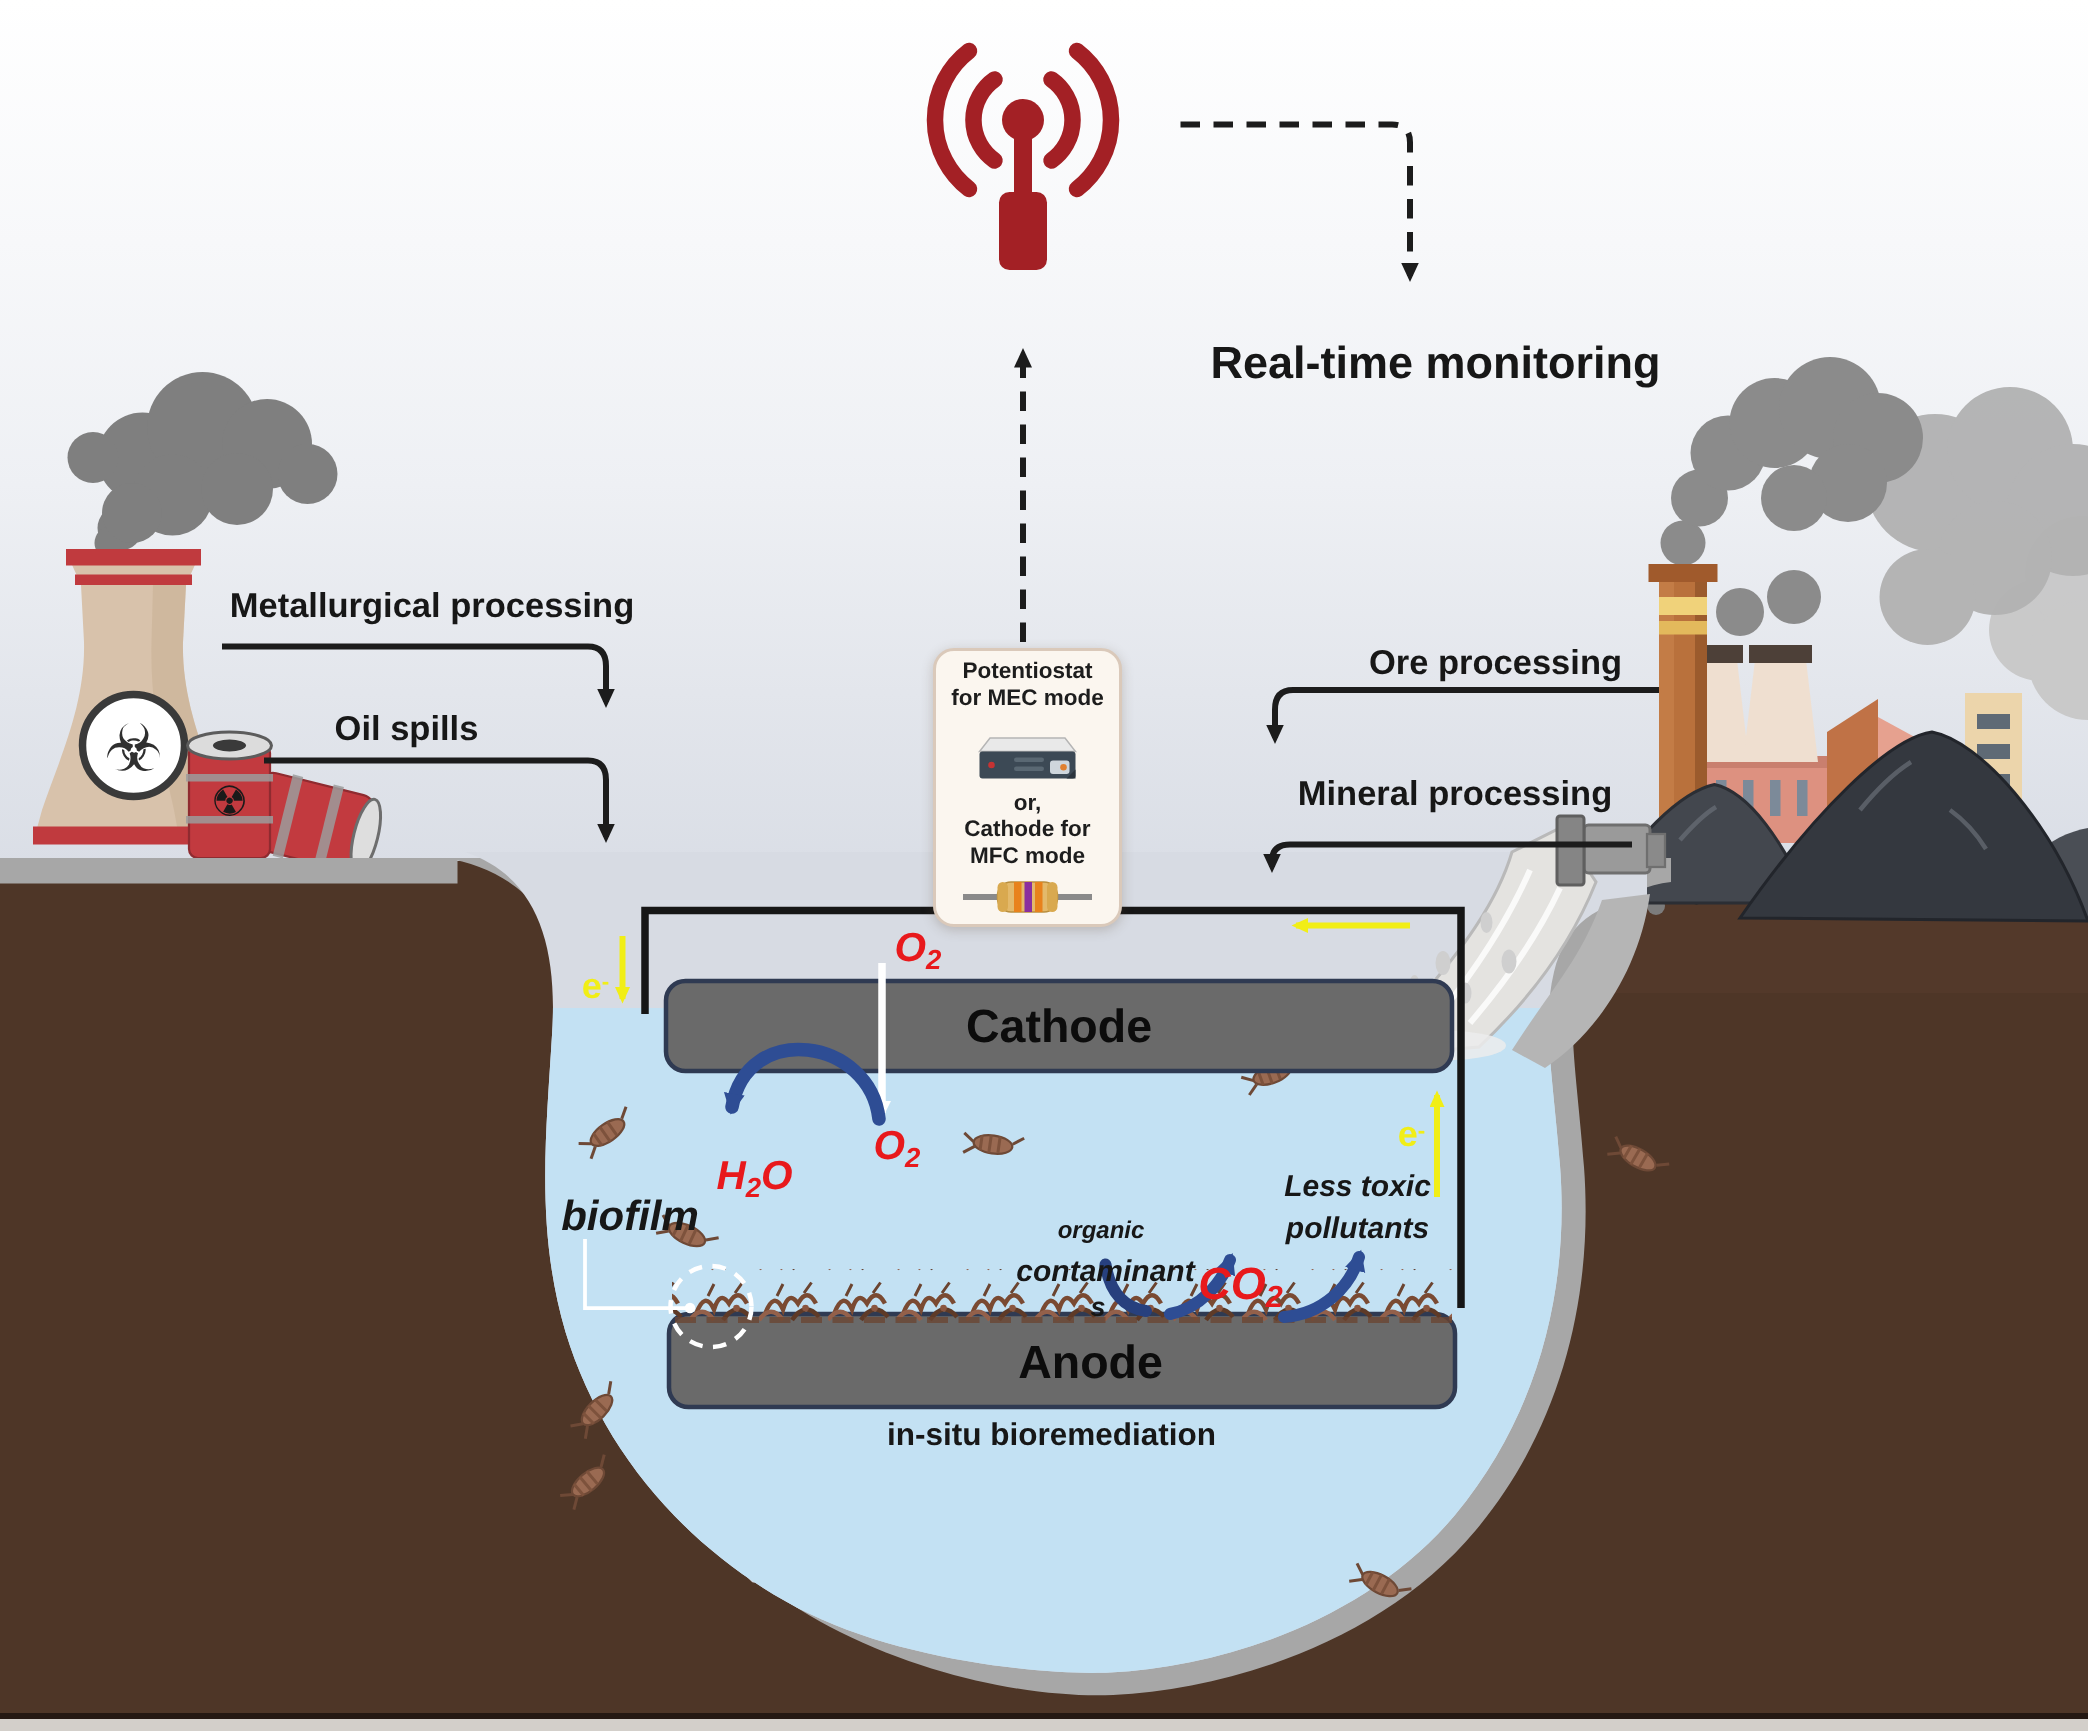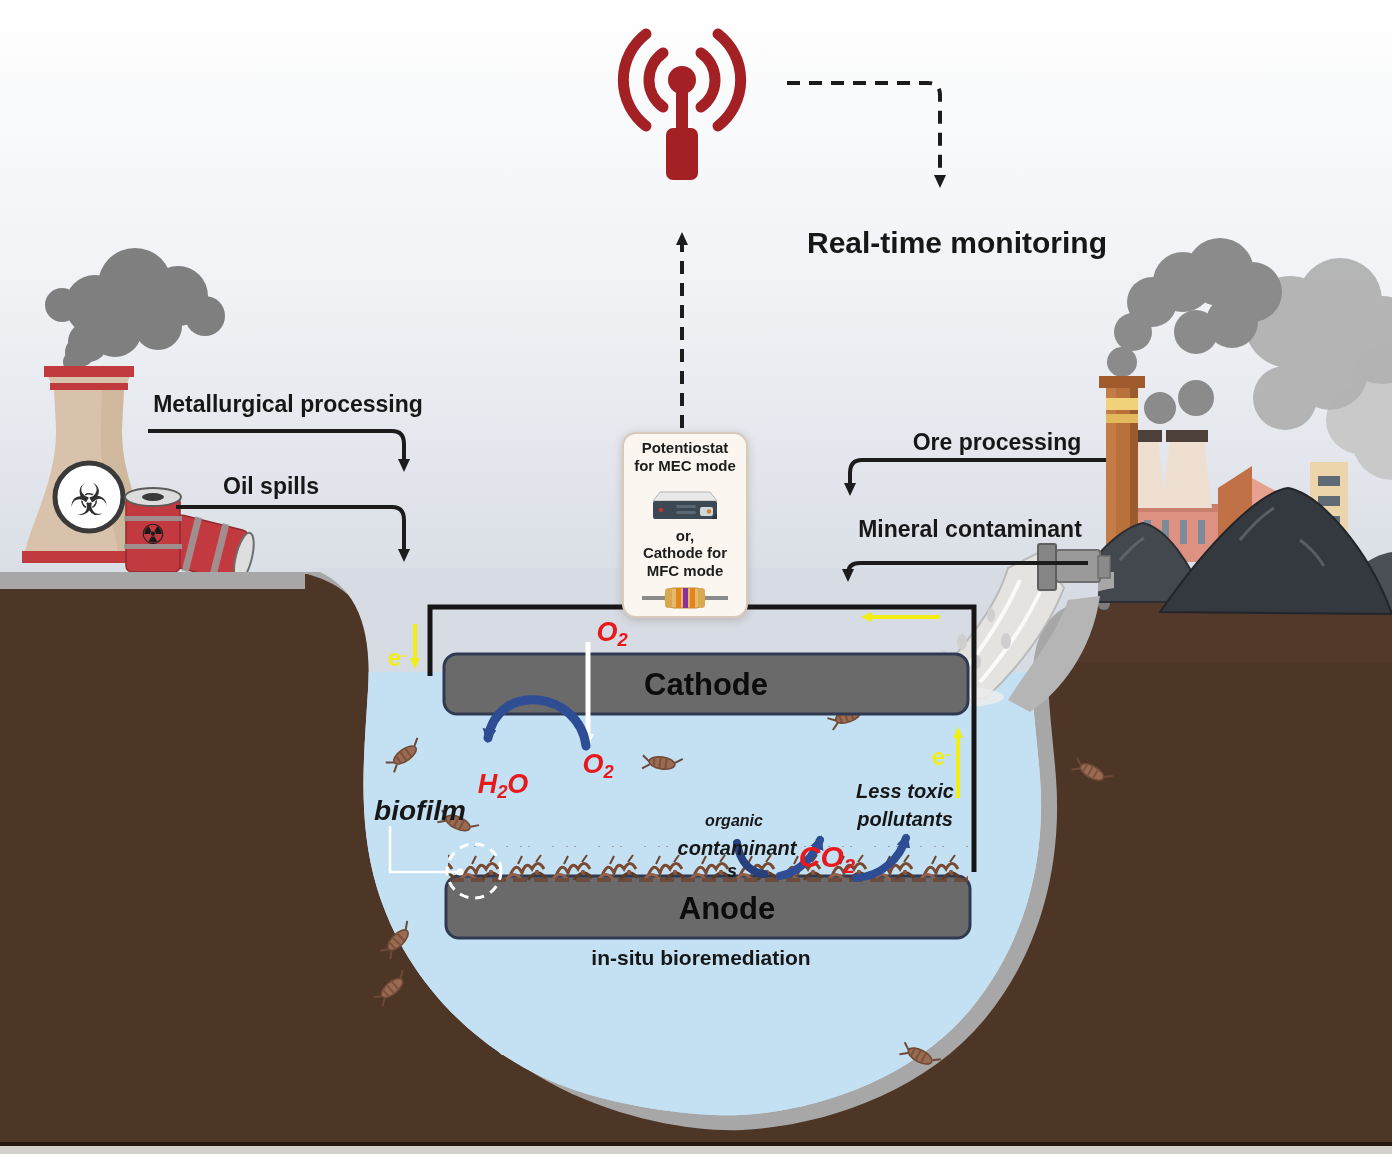--- a/index.html
+++ b/index.html
@@ -308,21 +308,21 @@
       <rect x="34" y="3" width="5" height="20" fill="#e8821c"></rect>
       <rect x="41" y="3" width="5" height="20" fill="#8a2f9e"></rect>
       <rect x="48" y="3" width="5" height="20" fill="#e8821c"></rect>
     </svg>
   </div>
 
   <div class="lbl" style="left:957px;top:243px;font-size:30px">Real-time monitoring</div>
   <div class="lbl" style="left:288px;top:404px;font-size:23px">Metallurgical processing</div>
   <div class="lbl" style="left:271px;top:486px;font-size:23px">Oil spills</div>
   <div class="lbl" style="left:997px;top:442px;font-size:23px">Ore processing</div>
-  <div class="lbl" style="left:970px;top:529px;font-size:23px">Mineral contaminant</div>
+  <div class="lbl" style="left:970px;top:529px;font-size:23px">Mineral processing</div>
 
   <div class="lbl" style="left:706px;top:684px;font-size:31px;color:#0c0c0c">Cathode</div>
   <div class="lbl" style="left:727px;top:908px;font-size:31px;color:#0c0c0c">Anode</div>
   <div class="lbl" style="left:701px;top:957px;font-size:21px">in-situ bioremediation</div>
 
   <div class="lbl it" style="left:420px;top:811px;font-size:28px">biofilm</div>
   <div class="lbl it" style="left:734px;top:821px;font-size:16px">organic</div>
   <div class="lbl it" style="left:737px;top:848px;font-size:20px">contaminant</div>
   <div class="lbl it" style="left:732px;top:871px;font-size:18px">s</div>
   <div class="lbl it" style="left:905px;top:791px;font-size:20px">Less toxic</div>

